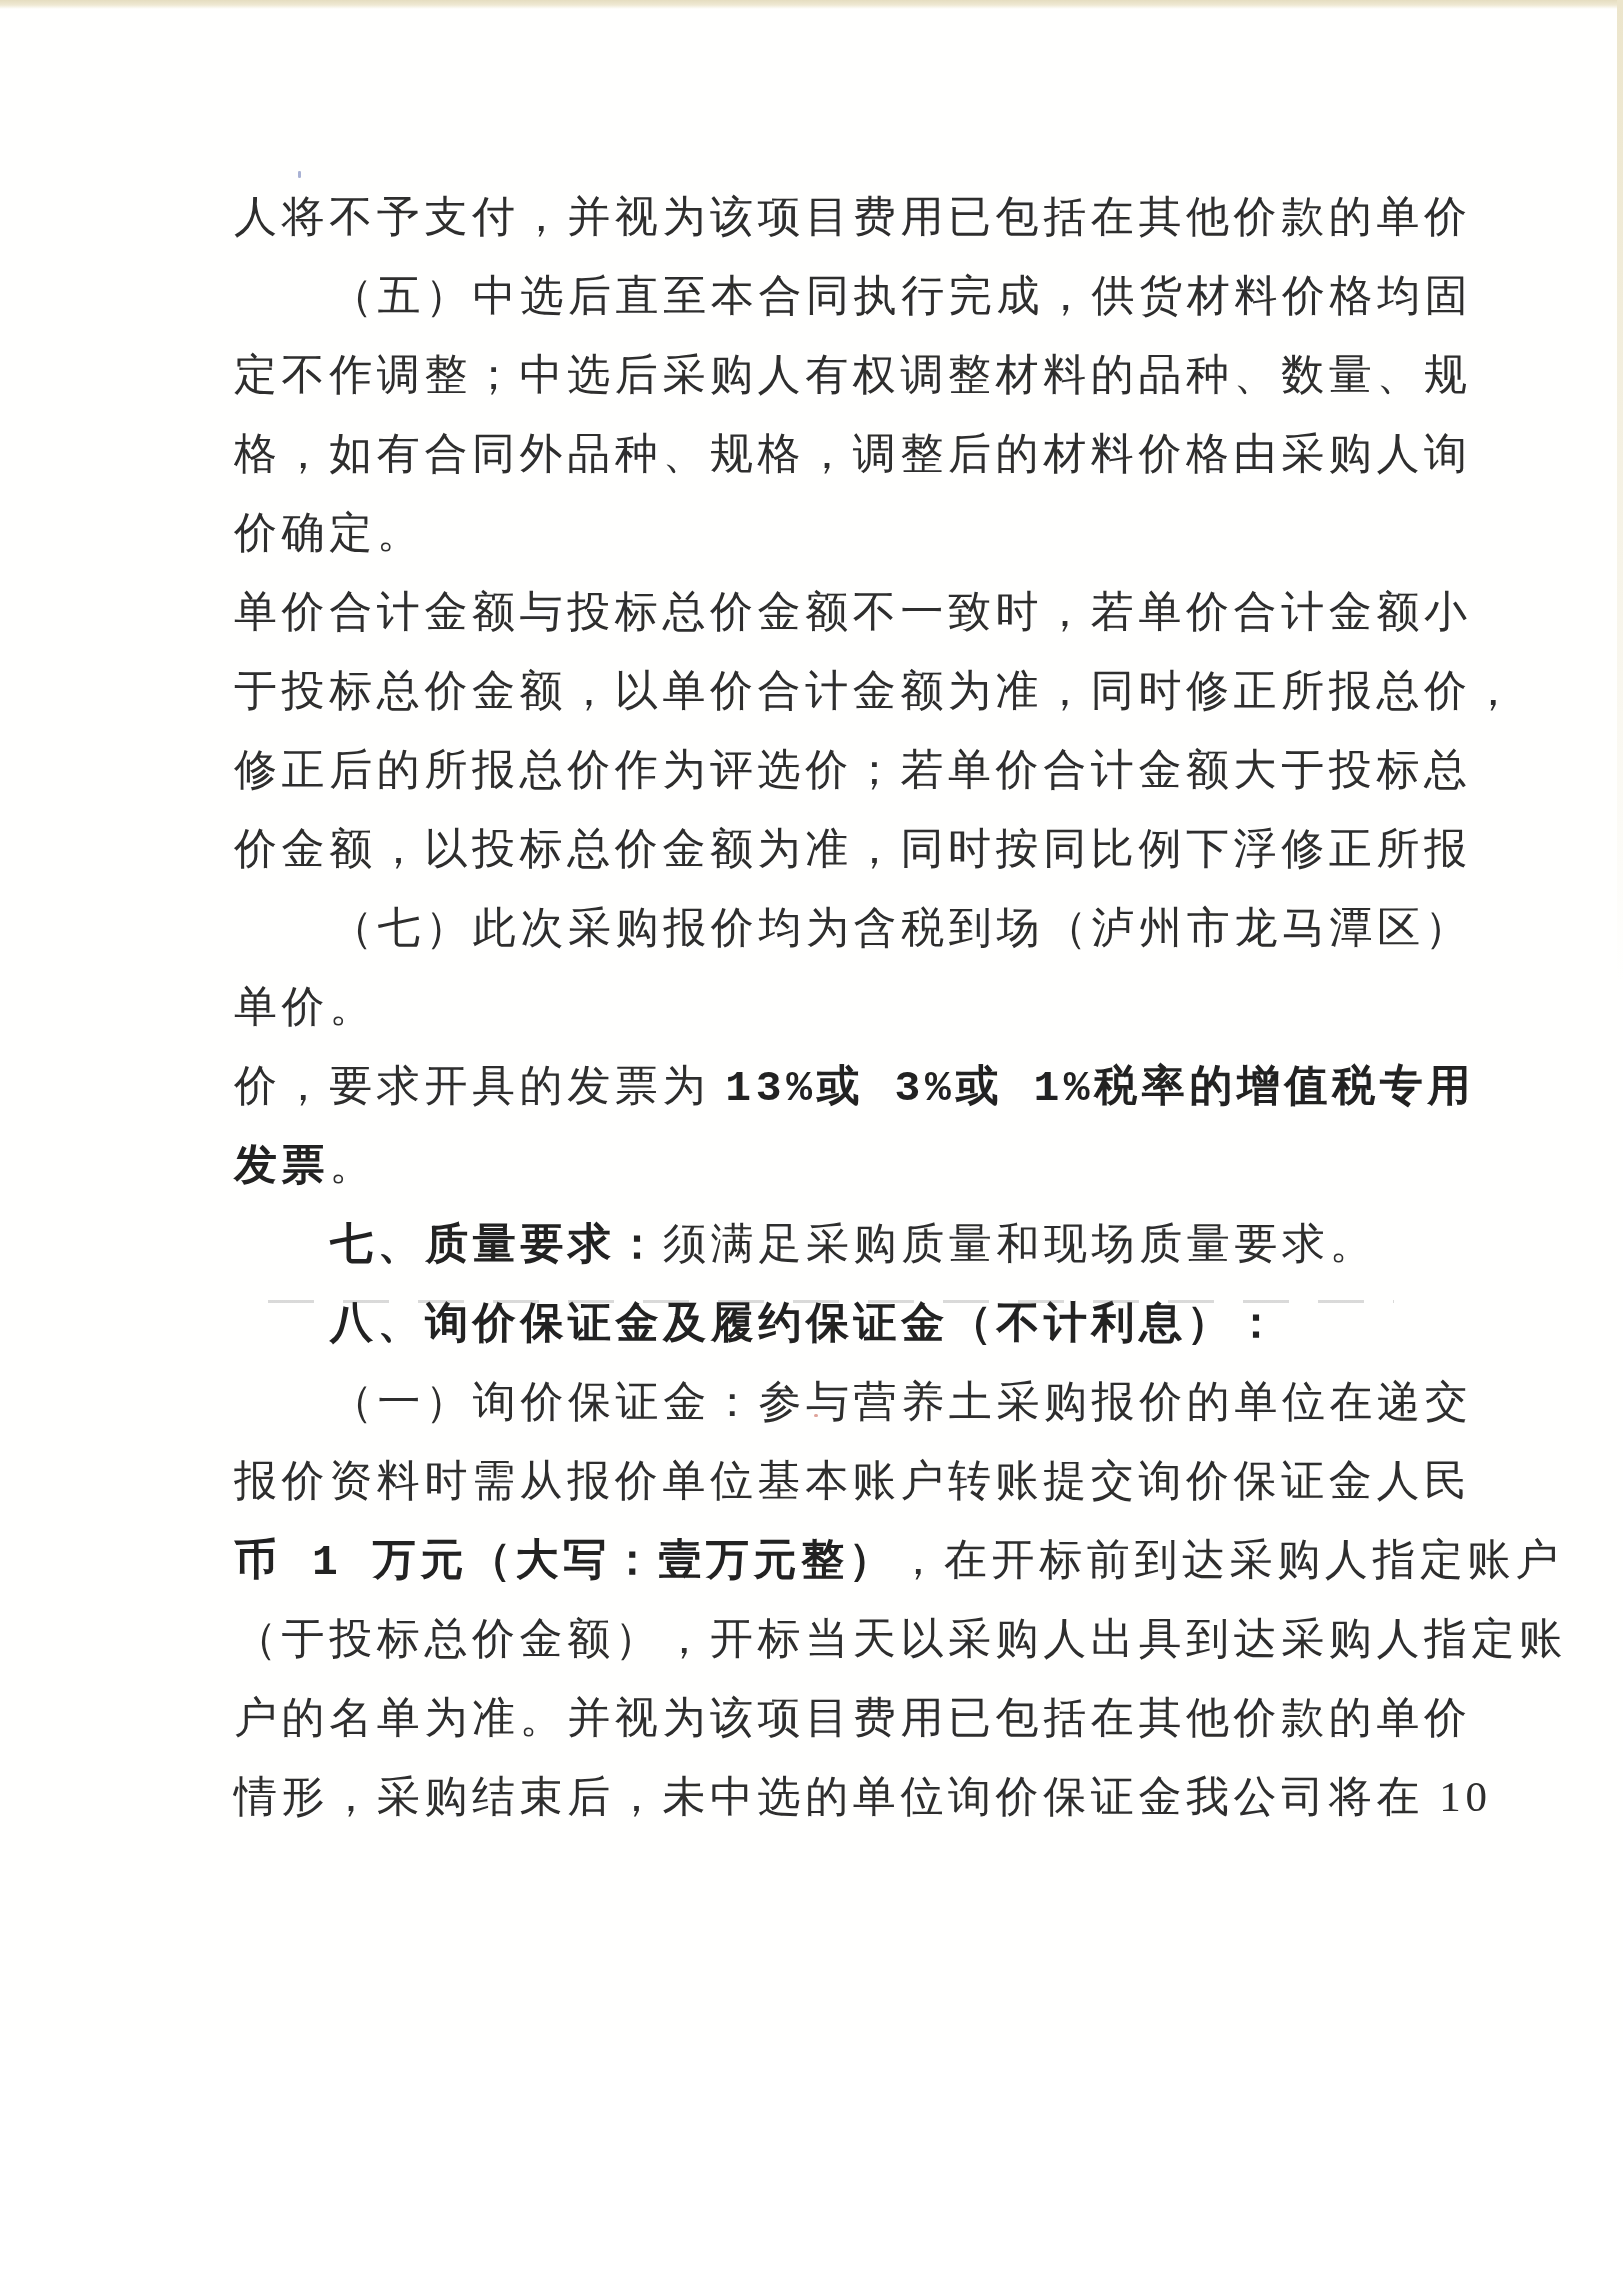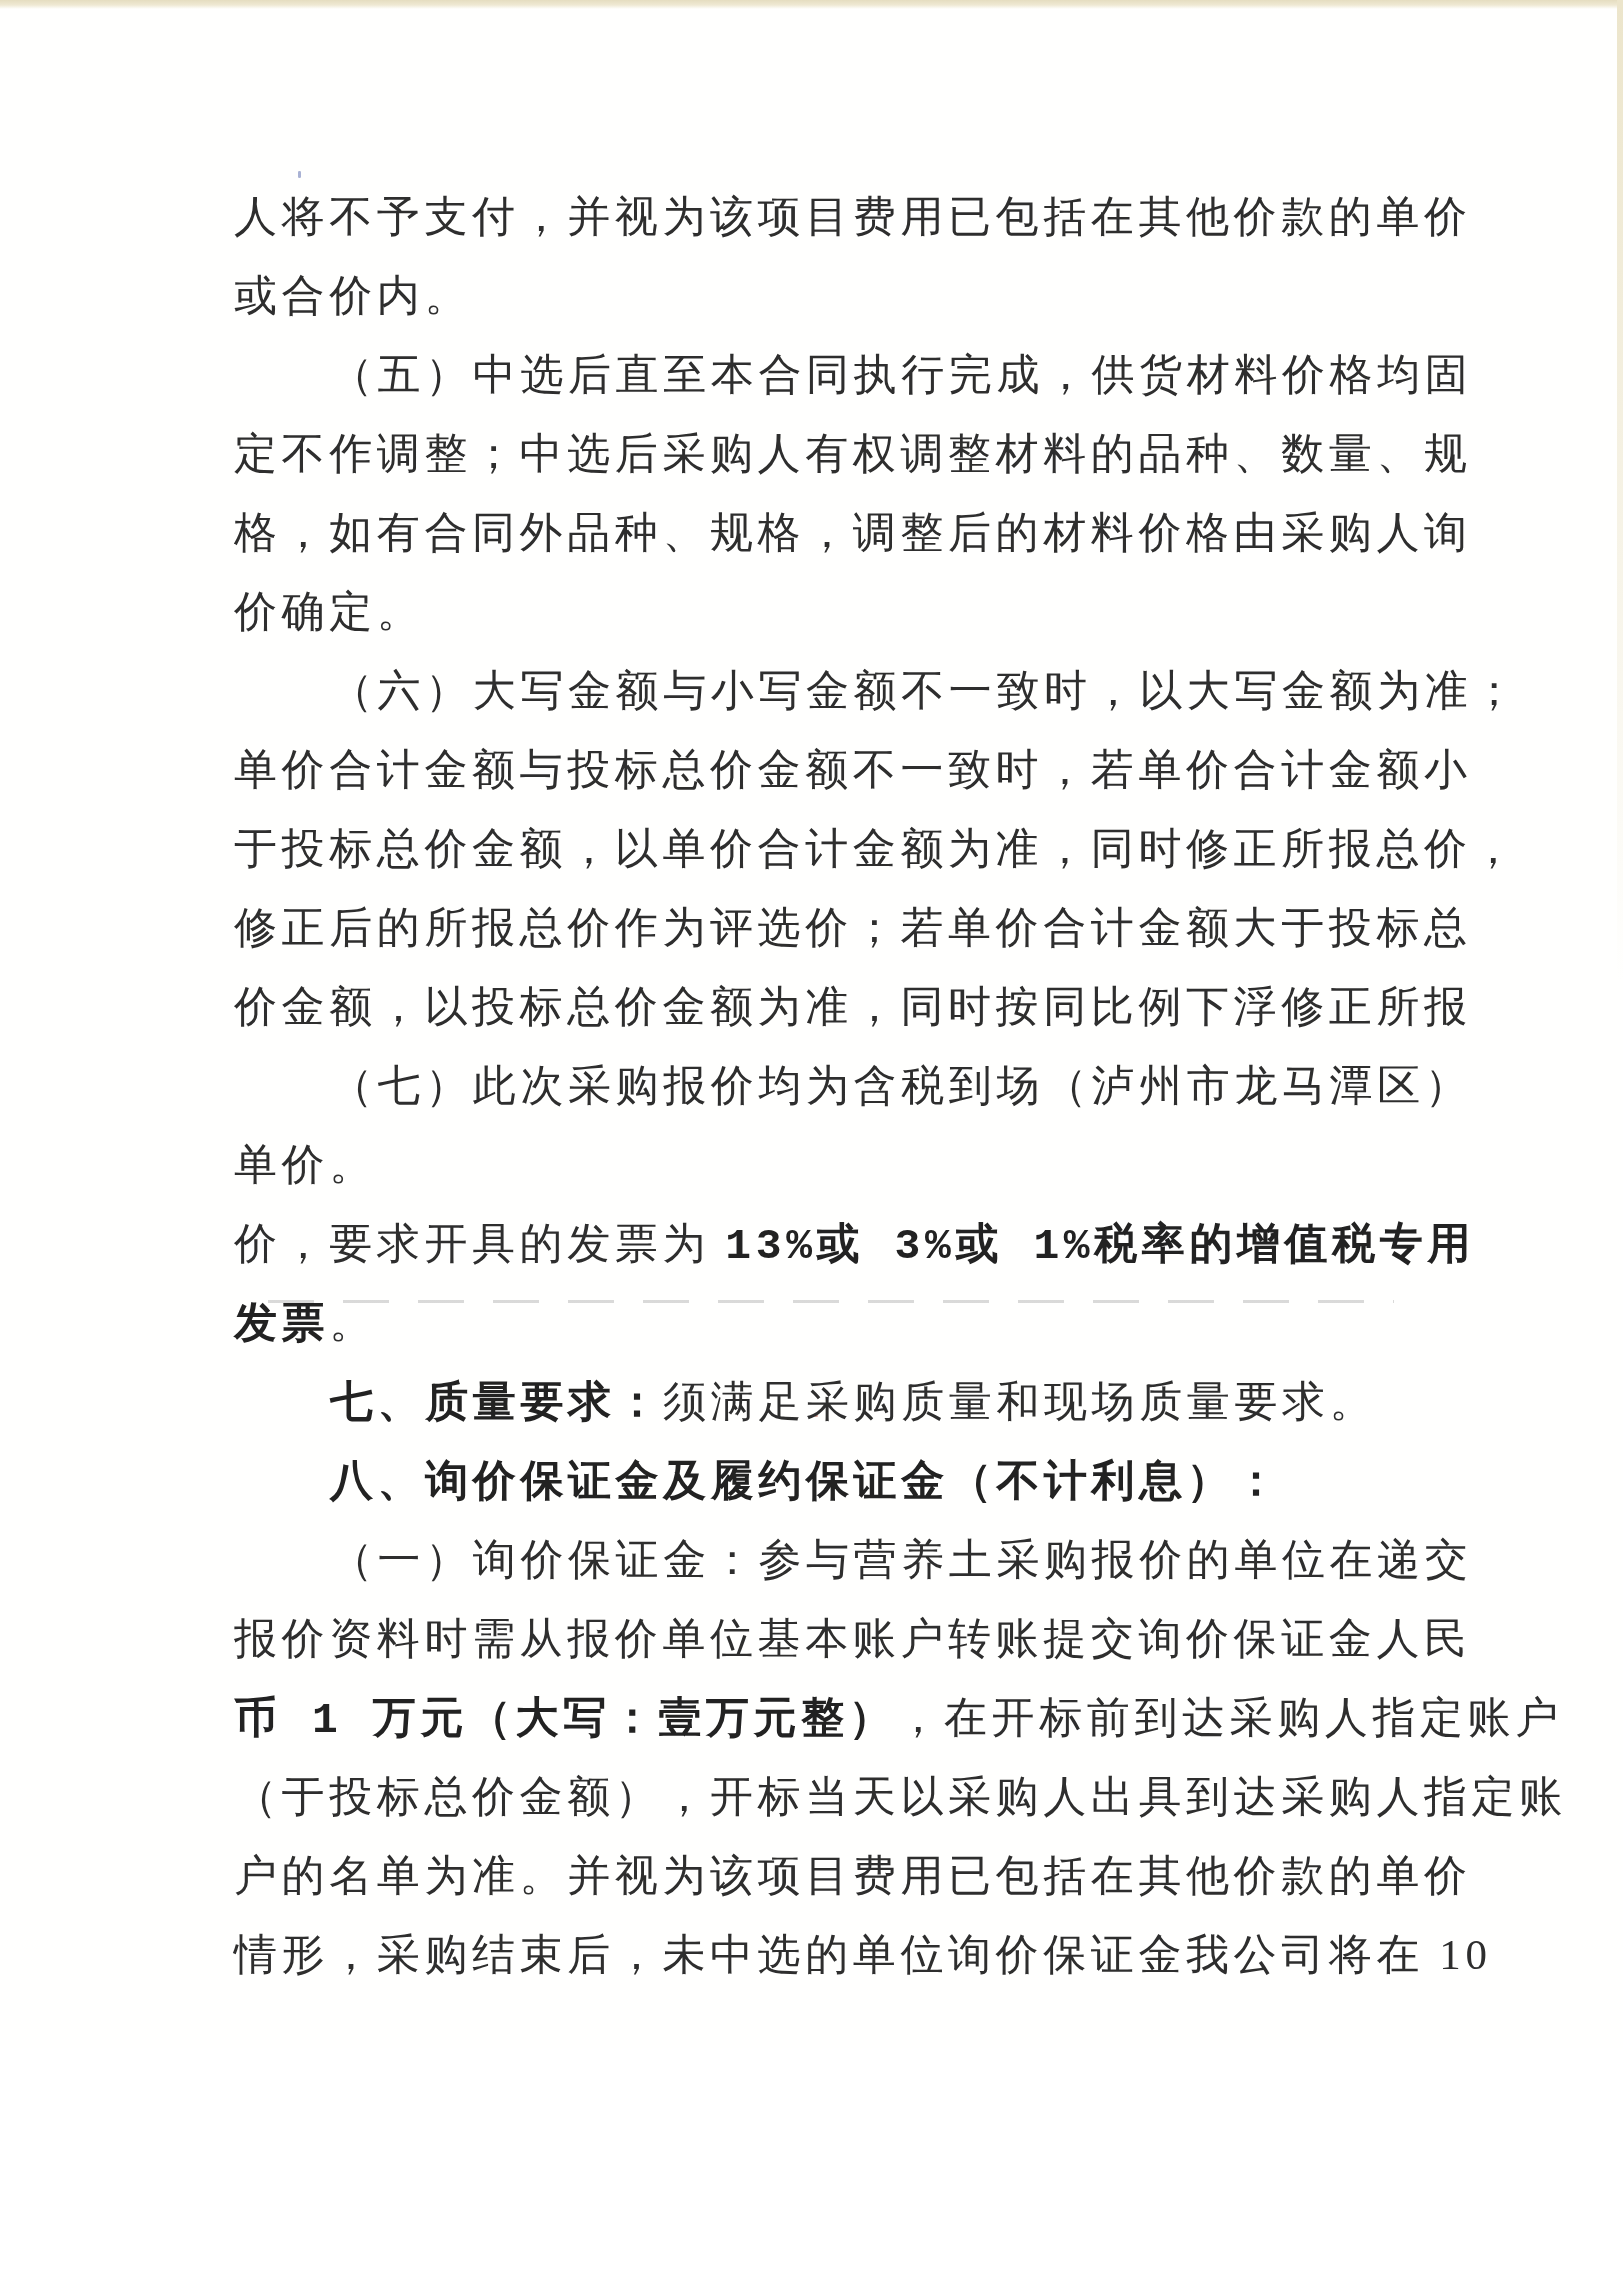--- a/index.html
+++ b/index.html
@@ -89,26 +89,24 @@
 <body>
 
 <div class="page">
   <div class="edge-top"></div>
   <div class="edge-right"></div>
   <div class="speck-blue"></div>
   <div class="speck-red"></div>
 
   <div class="text-block" id="text-block">
       <div class="line"><span class="seg">人将不予支付，并视为该项目费用已包括在其他价款的单价</span></div>
-      <div class="line"><span class="seg">或合价内。</span></div>
       <div class="line indent"><span class="seg">（五）中选后直至本合同执行完成，供货材料价格均固</span></div>
       <div class="line"><span class="seg">定不作调整；中选后采购人有权调整材料的品种、数量、规</span></div>
       <div class="line"><span class="seg">格，如有合同外品种、规格，调整后的材料价格由采购人询</span></div>
       <div class="line"><span class="seg">价确定。</span></div>
-      <div class="line indent"><span class="seg">（六）大写金额与小写金额不一致时，以大写金额为准；</span></div>
       <div class="line"><span class="seg">单价合计金额与投标总价金额不一致时，若单价合计金额小</span></div>
       <div class="line"><span class="seg">于投标总价金额，以单价合计金额为准，同时修正所报总价，</span></div>
       <div class="line"><span class="seg">修正后的所报总价作为评选价；若单价合计金额大于投标总</span></div>
       <div class="line"><span class="seg">价金额，以投标总价金额为准，同时按同比例下浮修正所报</span></div>
       <div class="line indent"><span class="seg">（七）此次采购报价均为含税到场（泸州市龙马潭区）</span></div>
       <div class="line"><span class="seg">单价。</span></div>
       <div class="line"><span class="seg">价，要求开具的发票为 </span><span class="seg bold">13%或 3%或 1%税率的增值税专用</span></div>
       <div class="line"><span class="seg bold">发票</span><span class="seg">。</span></div>
       <div class="line indent"><span class="seg bold">七、质量要求：</span><span class="seg">须满足采购质量和现场质量要求。</span></div>
       <div class="line indent"><span class="seg bold">八、询价保证金及履约保证金（不计利息）：</span></div>

